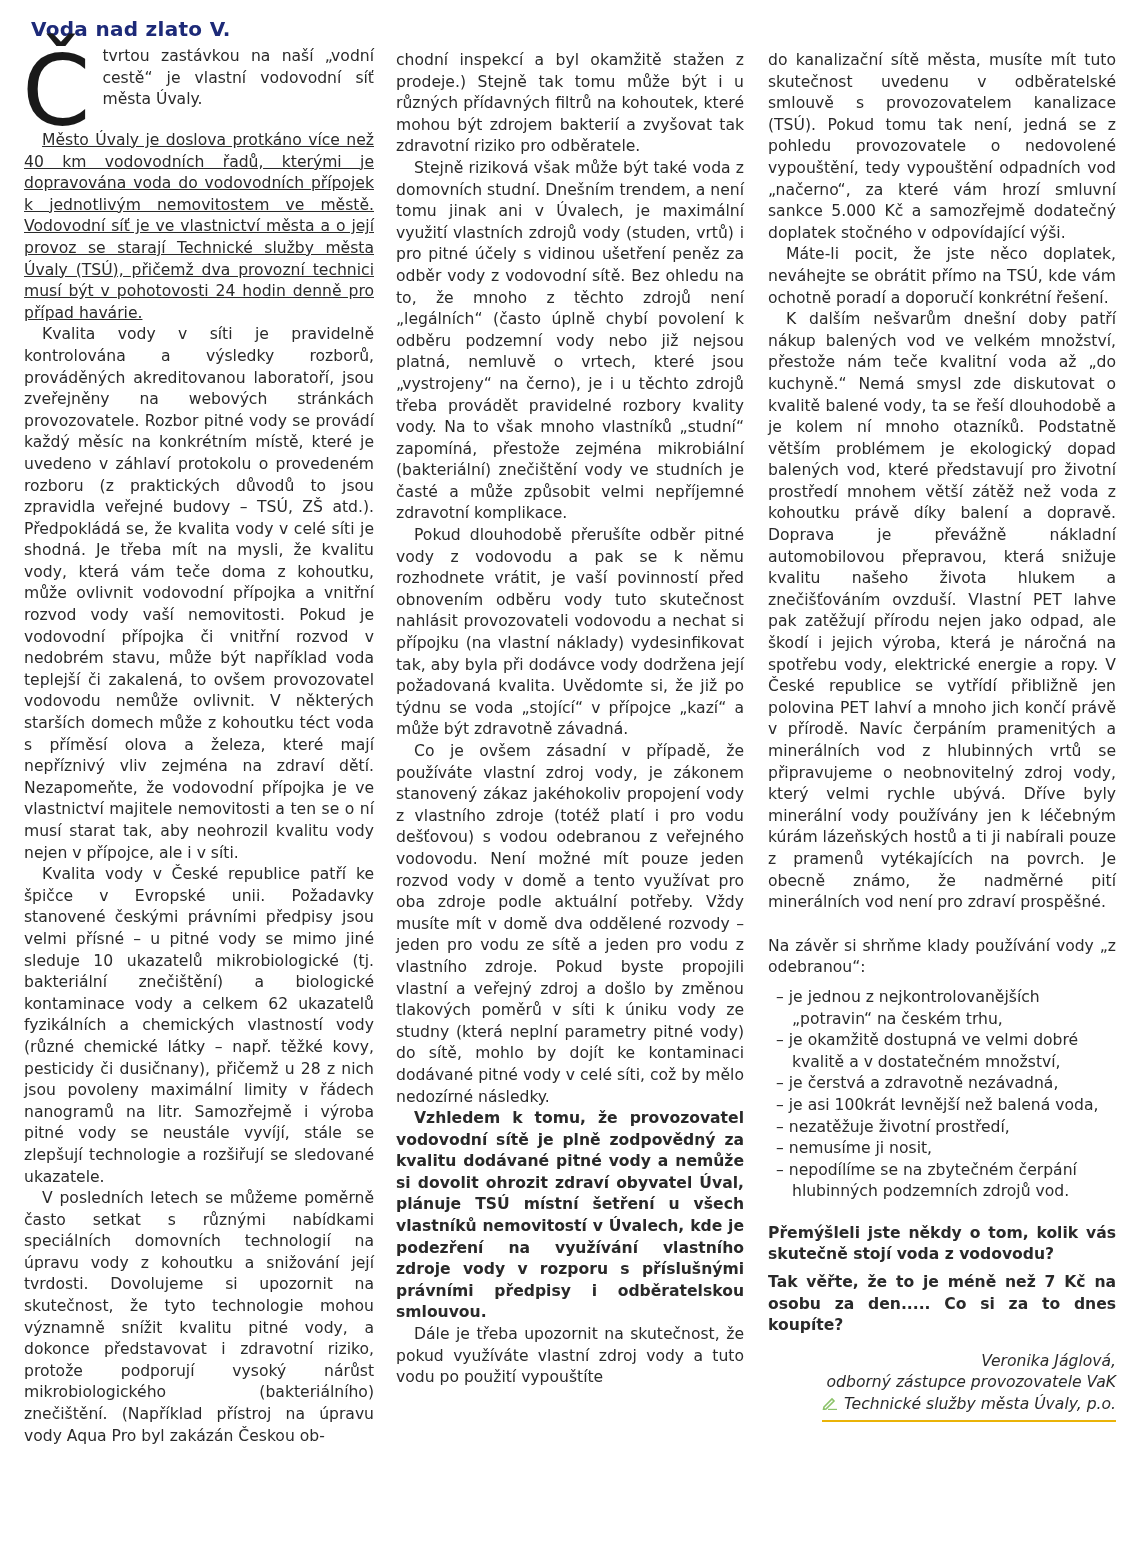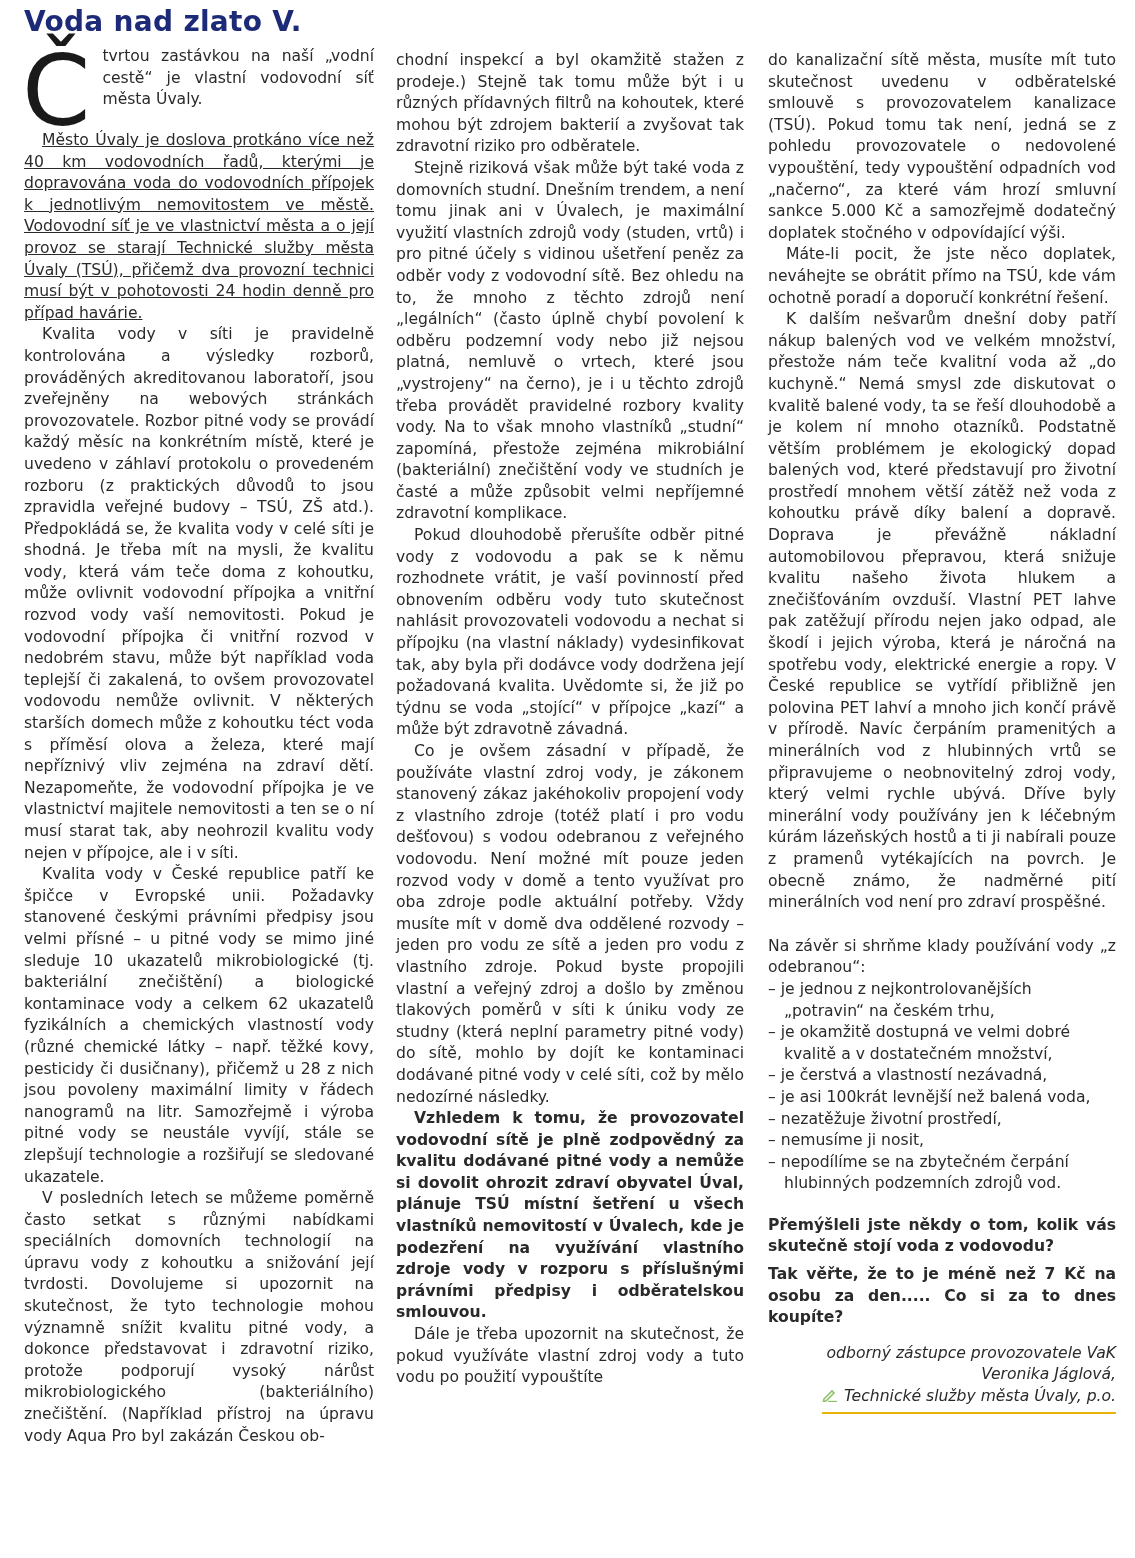--- a/index.html
+++ b/index.html
@@ -1,27 +1,27 @@
 <!DOCTYPE html>
 <html><head>
 <meta charset="utf-8">
 <style>
   html, body { margin:0; padding:0; background:#ffffff; }
   body { width:1135px; height:1558px; overflow:hidden; position:relative; font-family:"DejaVu Sans", sans-serif; color:#2a2a2a; }
-  .title { position:absolute; left:24px; top:2px; font-family:"DejaVu Sans", sans-serif; font-weight:bold; font-size:28px; color:#1d2a78; letter-spacing:0.3px; margin:0; line-height:40px; }
+  .title { position:absolute; left:24px; top:2px; font-family:"DejaVu Sans", sans-serif; font-weight:bold; font-size:20px; color:#1d2a78; letter-spacing:0.3px; margin:7px; line-height:40px; }
   .col { position:absolute; top:46px; font-size:15.6px; line-height:21.6px; text-align:justify; hyphens:manual; }
   .col1 { left:24px; width:350px; }
   .col2 { left:396px; width:348px; top:50px; }
   .col3 { left:768px; width:348px; top:50px; }
   .col p { margin:0; text-indent:18px; }
   .col p.noindent { text-indent:0; }
   .dropcap { float:left; font-size:98px; line-height:78px; font-weight:normal; margin:6px 12px 0 -2px; color:#1a1a1a; font-family:"DejaVu Sans", sans-serif; }
   .bold { font-weight:bold; }
   .gap { height:22px; }
-  ul.benefits { list-style:none; margin:0; padding:0; }
+  ul.benefits { list-style:none; margin:8px; padding:0; }
   ul.benefits li { padding-left:16px; text-indent:-16px; text-align:left; }
   .question { font-weight:bold; text-indent:0 !important; margin-top:20px !important; }
   .question2 { font-weight:bold; text-indent:0 !important; margin-top:6px !important; }
   .sig { text-align:right; font-style:italic; margin-top:14px; }
   .sig div { text-align:right; }
   .sig .org { display:inline-block; border-bottom:2px solid #eab308; padding-bottom:4px; }
   .pencil { display:inline-block; width:16px; height:14px; vertical-align:-1px; margin-right:6px; }
 </style>
 </head>
 <body>
@@ -47,29 +47,29 @@
 
 <div class="col col3">
   <p class="noindent">do kanalizační sítě města, musíte mít tuto skutečnost uvedenu v odběratelské smlouvě s provozovatelem kanalizace (TSÚ). Pokud tomu tak není, jedná se z pohledu provozovatele o nedovolené vypouštění, tedy vypouštění odpadních vod „načerno“, za které vám hrozí smluvní sankce 5.000 Kč a samozřejmě dodatečný doplatek stočného v odpovídající výši.</p>
   <p>Máte-li pocit, že jste něco doplatek, neváhejte se obrátit přímo na TSÚ, kde vám ochotně poradí a doporučí konkrétní řešení.</p>
   <p>K dalším nešvarům dnešní doby patří nákup balených vod ve velkém množství, přestože nám teče kvalitní voda až „do kuchyně.“ Nemá smysl zde diskutovat o kvalitě balené vody, ta se řeší dlouhodobě a je kolem ní mnoho otazníků. Podstatně větším problémem je ekologický dopad balených vod, které představují pro životní prostředí mnohem větší zátěž než voda z kohoutku právě díky balení a dopravě. Doprava je převážně nákladní automobilovou přepravou, která snižuje kvalitu našeho života hlukem a znečišťováním ovzduší. Vlastní PET lahve pak zatěžují přírodu nejen jako odpad, ale škodí i jejich výroba, která je náročná na spotřebu vody, elektrické energie a ropy. V České republice se vytřídí přibližně jen polovina PET lahví a mnoho jich končí právě v přírodě. Navíc čerpáním pramenitých a minerálních vod z hlubinných vrtů se připravujeme o neobnovitelný zdroj vody, který velmi rychle ubývá. Dříve byly minerální vody používány jen k léčebným kúrám lázeňských hostů a ti ji nabírali pouze z pramenů vytékajících na povrch. Je obecně známo, že nadměrné pití minerálních vod není pro zdraví prospěšné.</p>
   <div class="gap"></div>
   <p class="noindent">Na závěr si shrňme klady používání vody „z odebranou“:</p>
   <ul class="benefits">
     <li>– je jednou z nejkontrolovanějších „potravin“ na českém trhu,</li>
     <li>– je okamžitě dostupná ve velmi dobré kvalitě a v dostatečném množství,</li>
-    <li>– je čerstvá a vlastností nezávadná,</li>
+    <li>– je čerstvá a zdravotně nezávadná,</li>
     <li>– je asi 100krát levnější než balená voda,</li>
     <li>– nezatěžuje životní prostředí,</li>
     <li>– nemusíme ji nosit,</li>
     <li>– nepodílíme se na zbytečném čerpání hlubinných podzemních zdrojů vod.</li>
   </ul>
   <p class="question">Přemýšleli jste někdy o tom, kolik vás skutečně stojí voda z vodovodu?</p>
   <p class="question2">Tak věřte, že to je méně než 7 Kč na osobu za den..... Co si za to dnes koupíte?</p>
   <div class="sig">
+    <div>Veronika Jáglová,</div>
     <div>odborný zástupce provozovatele VaK</div>
-    <div>Veronika Jáglová,</div>
     <div><span class="org"><svg class="pencil" viewBox="0 0 16 14">
             <path d="M2 11 L10 3 L12 5 L4 13 L1.5 13.5 Z" fill="none" stroke="#8cc26a" stroke-width="1.6"></path>
             <line x1="6" y1="13.5" x2="15" y2="13.5" stroke="#8cc26a" stroke-width="1.4"></line>
           </svg><span>Technické služby města Úvaly, p.o.</span></span></div>
   </div>
 </div>
 
 </body></html>

